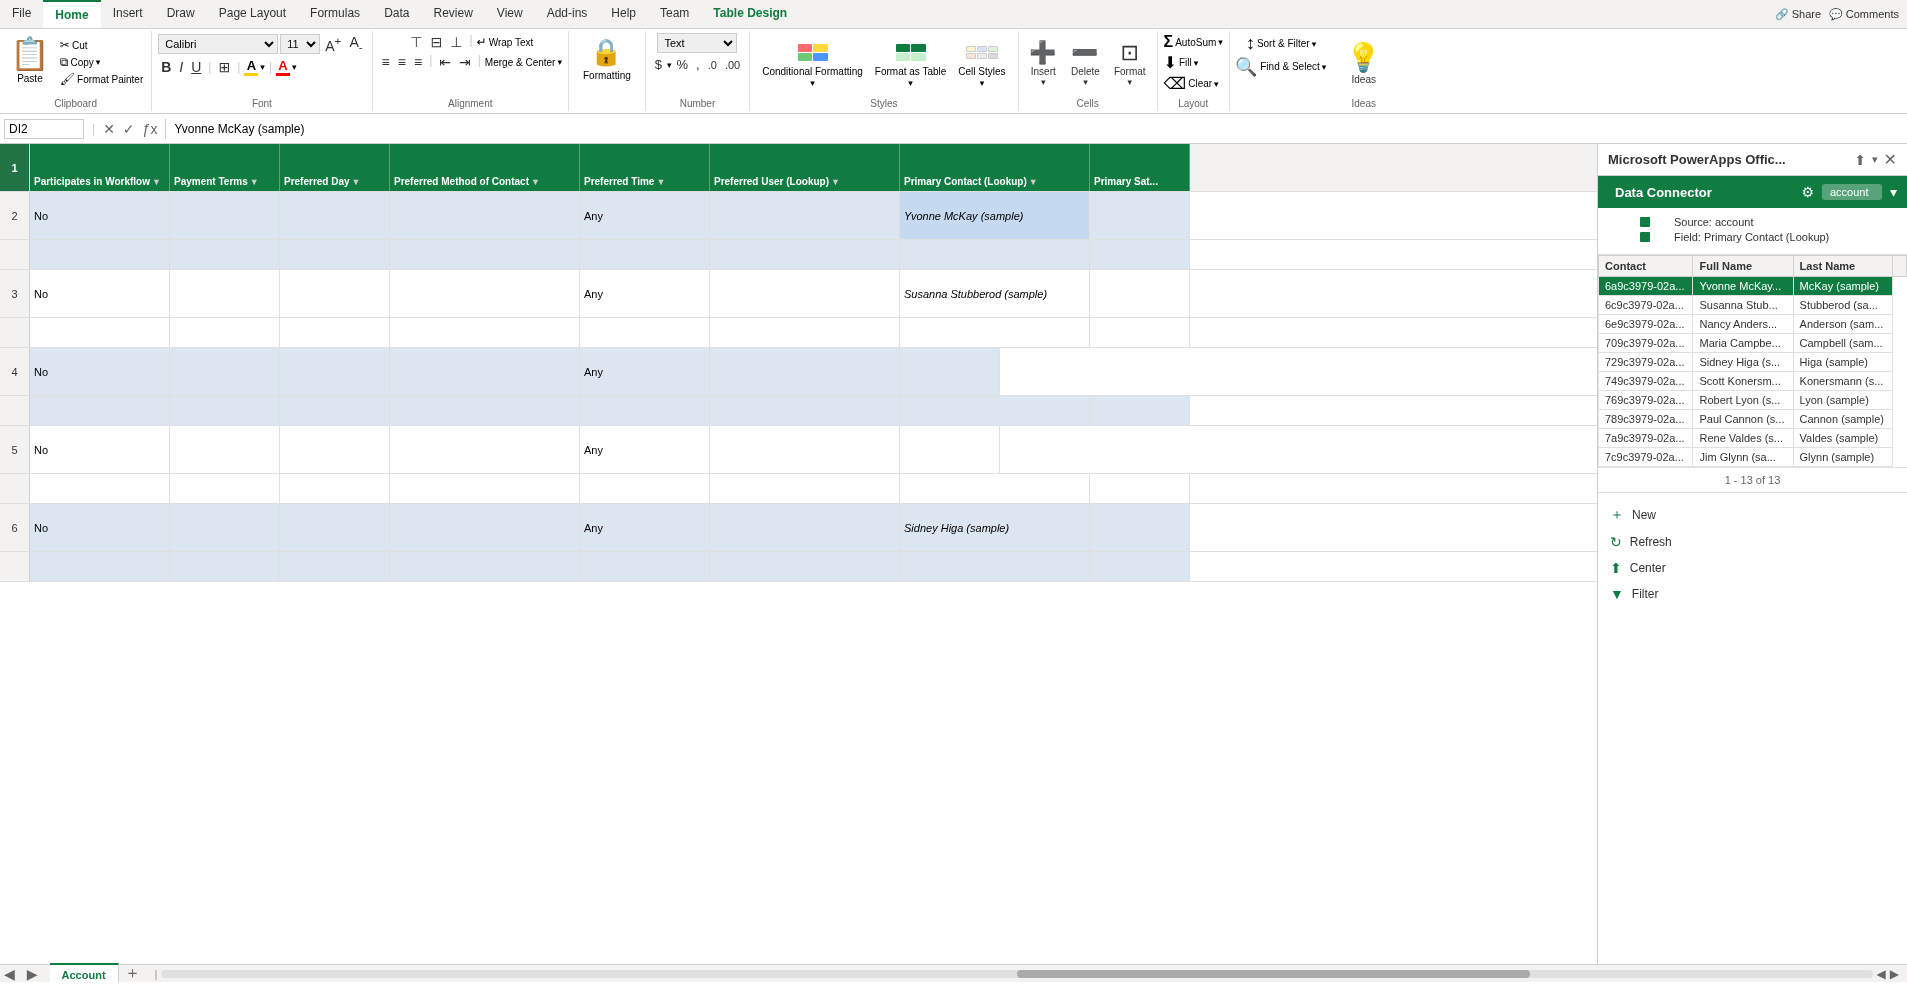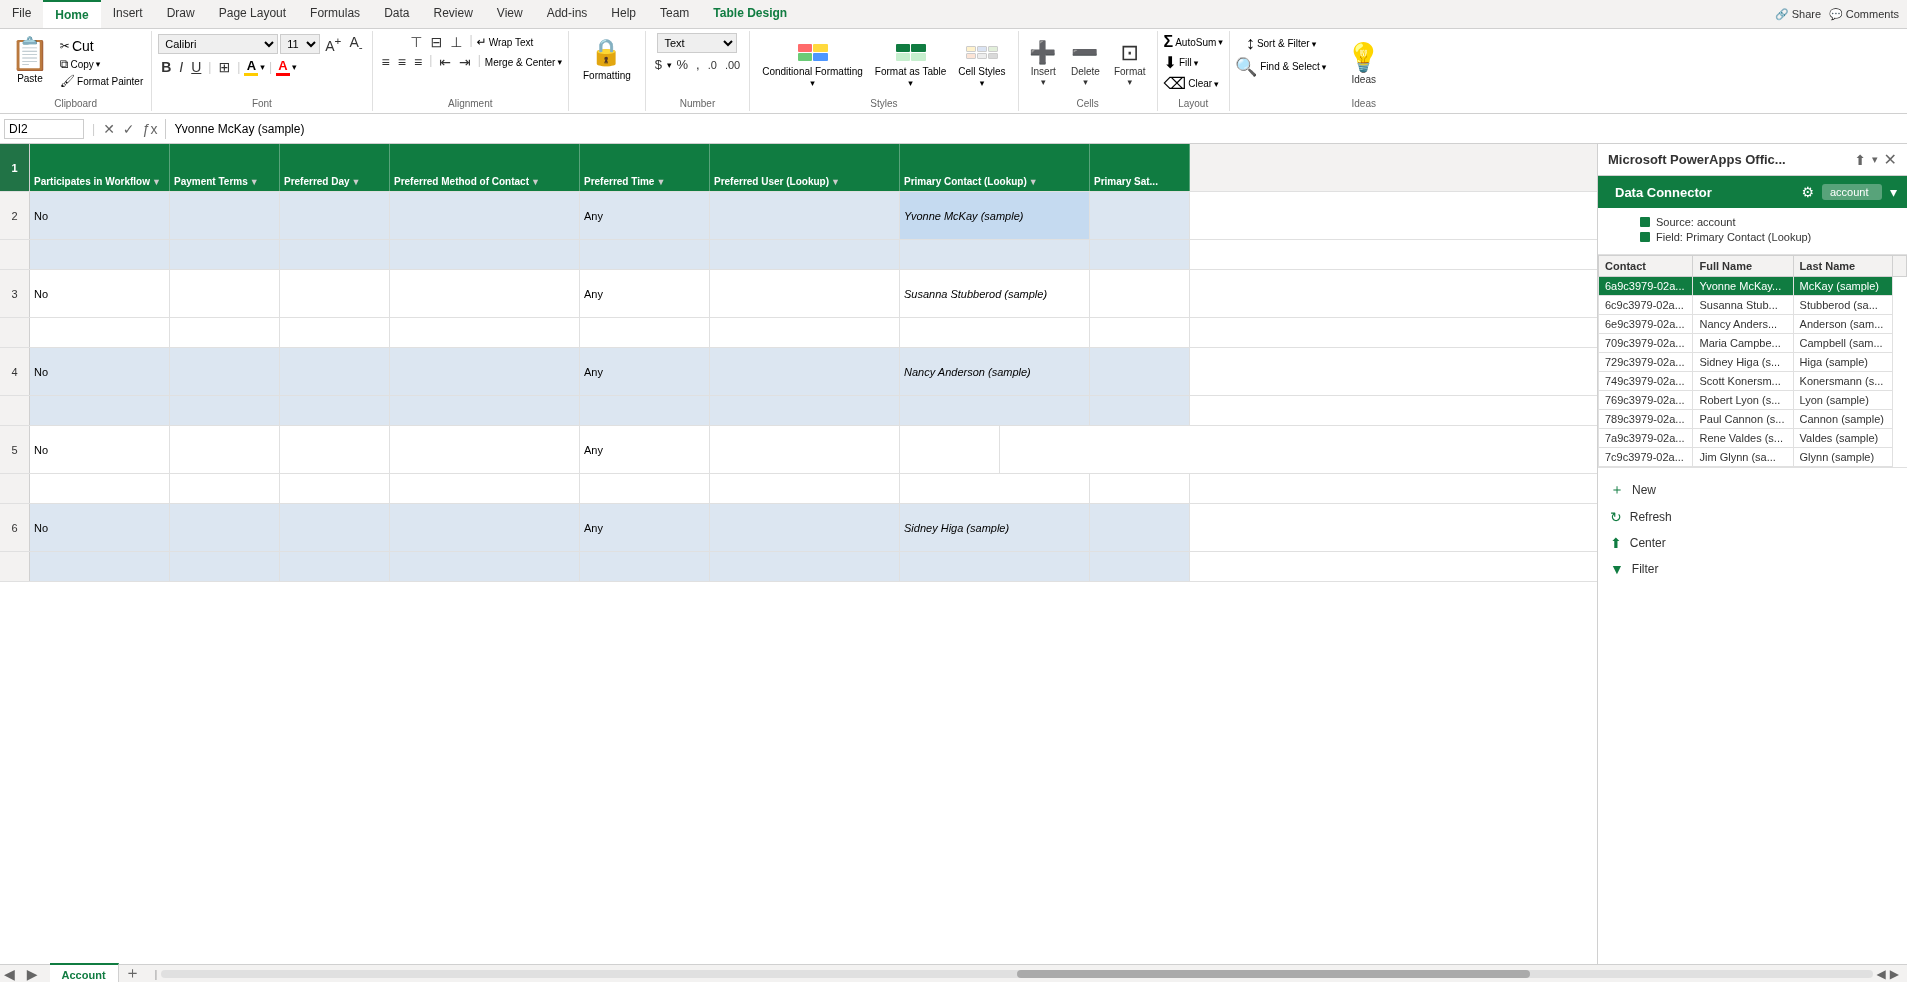--- a/index.html
+++ b/index.html
@@ -71,21 +71,21 @@
     .side-panel-controls { display: flex; align-items: center; gap: 6px; }
     .side-panel-close { cursor: pointer; font-size: 16px; color: #666; }
     .side-panel-expand { cursor: pointer; font-size: 14px; color: #666; }
 
     .data-connector-header { background: #107c41; color: #fff; padding: 8px 10px; display: flex; align-items: center; justify-content: space-between; }
     .data-connector-title { font-size: 13px; font-weight: 600; padding-left: 7px; }
     .dc-controls { display: flex; gap: 8px; align-items: center; }
     .dc-btn { color: #fff; background: none; border: none; cursor: pointer; font-size: 14px; }
 
     .source-info { padding: 8px 10px; font-size: 11px; color: #333; border-bottom: 1px solid #e0e0e0; }
-    .source-row { display: flex; align-items: center; gap: 6px; margin-bottom: 3px; padding-left: 32px; }
+    .source-row { display: flex; align-items: center; gap: 24px; margin-bottom: 3px; padding-left: 32px; }
     .source-icon { width: 10px; height: 10px; background: #107c41; border-radius: 1px; flex-shrink: 0; }
 
     
     .panel-table { width: 100%; border-collapse: collapse; font-size: 11px; }
     .panel-table th { background: #f3f2f1; border: 1px solid #d0d0d0; padding: 4px 6px; text-align: left; font-weight: 600; color: #333; position: sticky; top: 0; }
     .panel-table td { border: 1px solid #e0e0e0; padding: 3px 6px; color: #333; white-space: nowrap; overflow: hidden; max-width: 120px; text-overflow: ellipsis; }
     .panel-table tr.selected-row td { background: #107c41; color: #fff; }
 
     .table-scroll { overflow-y: auto; max-height: 280px; }
     .pagination { text-align: center; font-size: 11px; color: #666; padding: 6px; border-top: 1px solid #e0e0e0; }
@@ -150,21 +150,21 @@
 
     <div class="ribbon-group">
       <div class="ribbon-group-content" style="gap:4px; align-items:flex-start;">
         <div style="display:flex;flex-direction:column;align-items:center;padding:2px 4px 0;cursor:pointer;">
           <span style="font-size:32px;color:#107c41;">📋</span>
           <span style="font-size:10px;">Paste</span>
         </div>
         <div style="display:flex;flex-direction:column;gap:1px;padding-top:4px;">
           <div style="display:flex;align-items:center;gap:2px;cursor:pointer;padding:1px 2px;border-radius:2px;">
             <span>✂</span>
-            <span style="font-size:14px;">Cut</span>
+            <span style="font-size:10px;">Cut</span>
           </div>
           <div style="display:flex;align-items:center;gap:2px;cursor:pointer;padding:1px 2px;">
             <span>⧉</span>
             <span style="font-size:10px;">Copy</span>
             <span style="font-size:9px;">▾</span>
           </div>
           <div style="display:flex;align-items:center;gap:2px;cursor:pointer;padding:1px 2px;">
             <span>🖌</span>
             <span style="font-size:10px;">Format Painter</span>
           </div>
@@ -493,21 +493,20 @@
         </div>
 
         <div class="grid-row" style="min-height:48px;">
           <div class="row-num">4</div>
           <div class="grid-cell even-row col-dc">No</div>
           <div class="grid-cell even-row col-dd"></div>
           <div class="grid-cell even-row col-de"></div>
           <div class="grid-cell even-row col-df"></div>
           <div class="grid-cell even-row col-dg">Any</div>
           <div class="grid-cell even-row col-dh"></div>
-          <div class="grid-cell even-row col-di" style="font-style:italic;">Nancy Anderson (sample)</div>
           <div class="grid-cell even-row col-dj"></div>
         </div>
         <div class="grid-row" style="min-height:30px;">
           <div class="row-num"></div>
           <div class="grid-cell even-row col-dc"></div>
           <div class="grid-cell even-row col-dd"></div>
           <div class="grid-cell even-row col-de"></div>
           <div class="grid-cell even-row col-df"></div>
           <div class="grid-cell even-row col-dg"></div>
           <div class="grid-cell even-row col-dh"></div>
@@ -651,20 +650,21 @@
     <td>Valdes (sample)</td>
   </tr>
             <tr>
     <td>7c9c3979-02a...</td>
     <td>Jim Glynn (sa...</td>
     <td>Glynn (sample)</td>
   </tr>
           </tbody>
       </table>
     </div>
+    <div class="pagination">1 - 13 of 13</div>
 
     <div class="panel-actions">
       <div class="panel-action">
         <span class="panel-action-icon">＋</span>
         <span>New</span>
       </div>
       <div class="panel-action">
         <span class="panel-action-icon">↻</span>
         <span>Refresh</span>
       </div>

